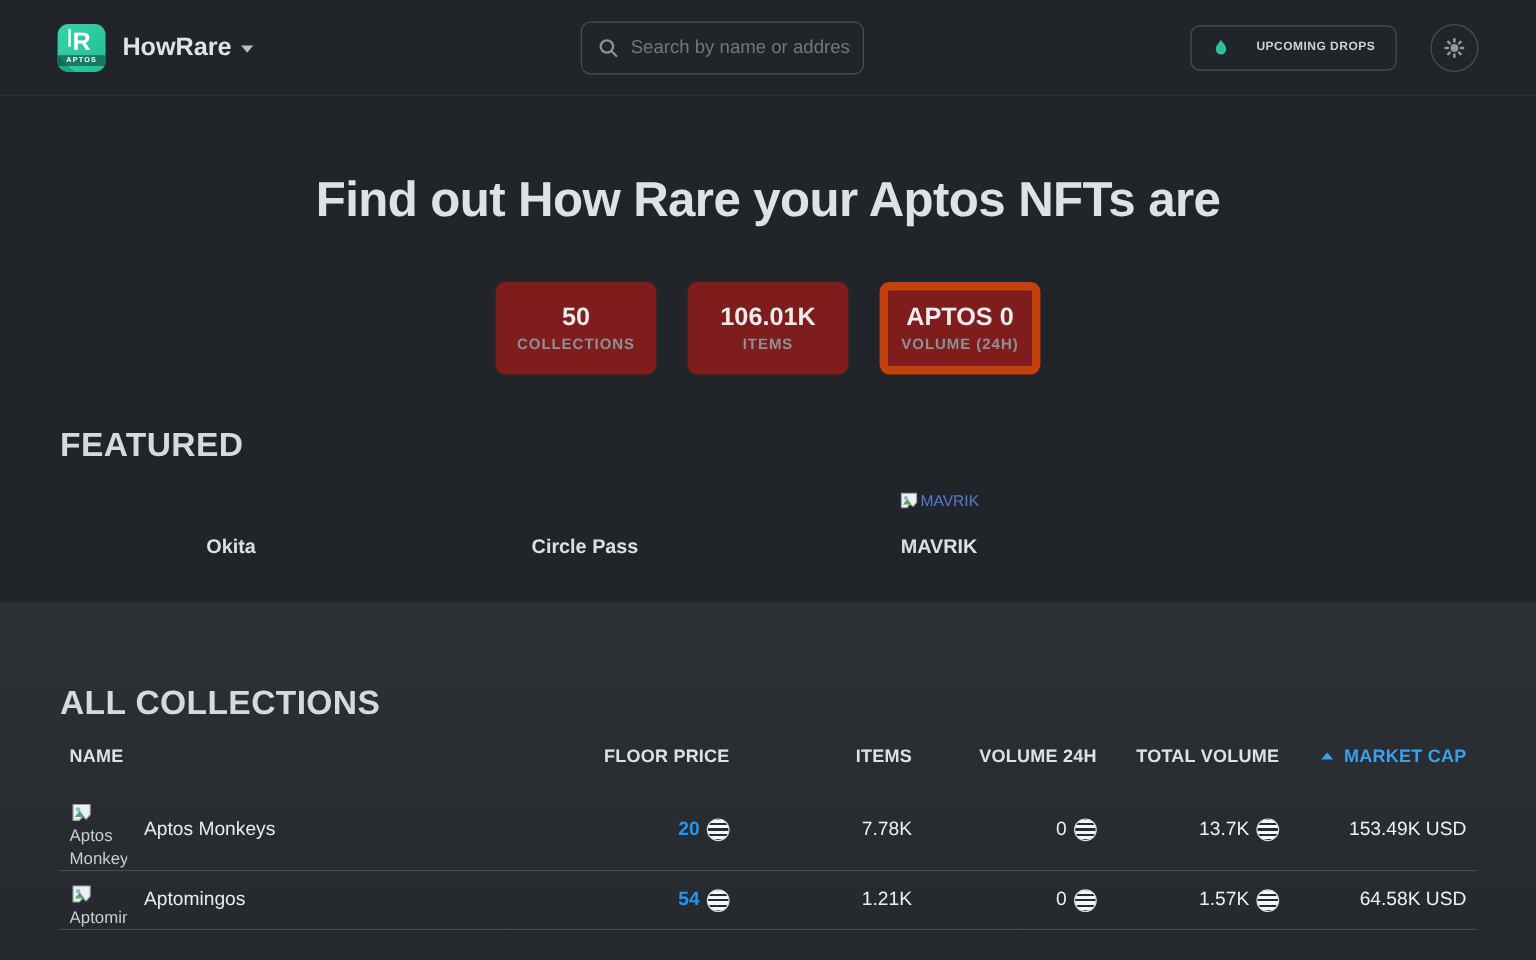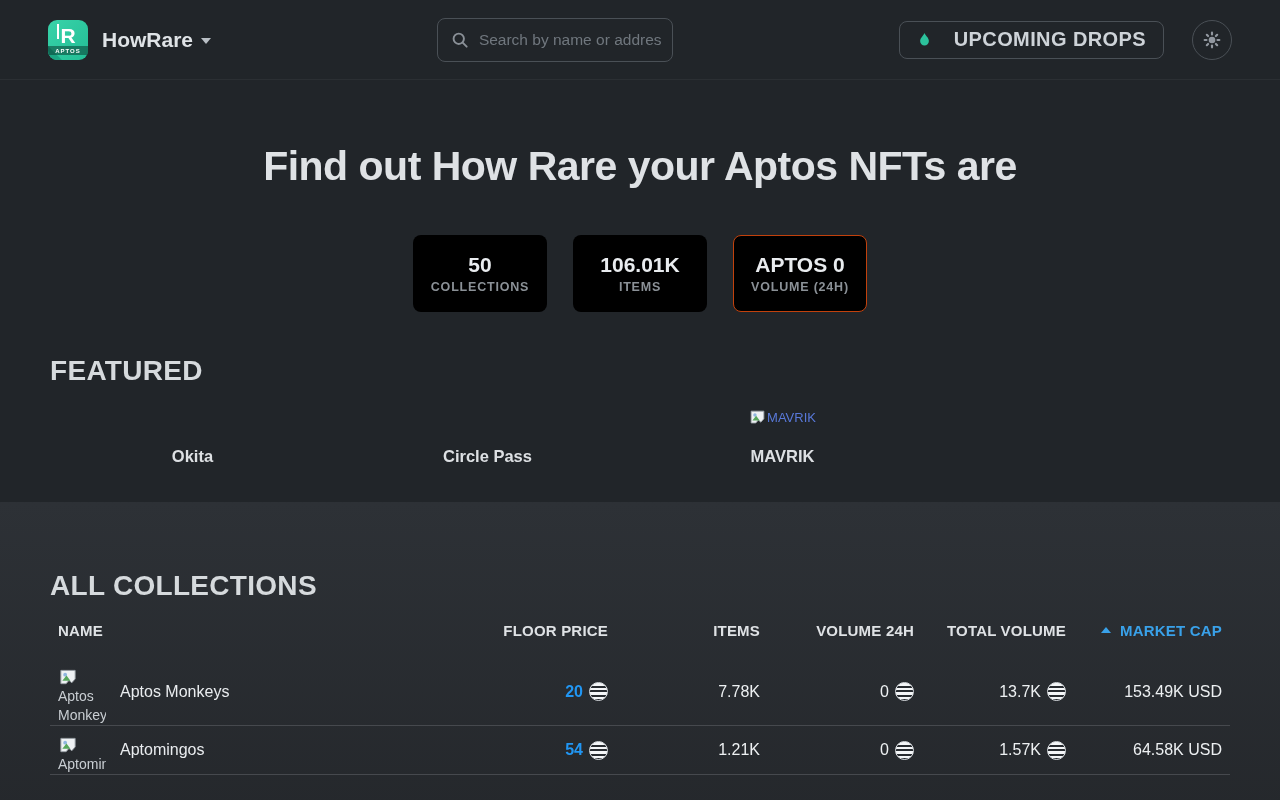--- a/index.html
+++ b/index.html
@@ -84,21 +84,21 @@
   .searchbox input::placeholder { color: #70777e; }
 
   .nav-right { display: flex; align-items: center; gap: 28px; }
   .drops-btn {
     display: flex; align-items: center; gap: 22px;
     height: 38px; padding: 0 17px;
     background: transparent;
     border: 1px solid #4a5056;
     border-radius: 8px;
     color: #ced3d8;
-    font-size: 20px; font-weight: 700; letter-spacing: 0.4px;
+    font-size: 10px; font-weight: 700; letter-spacing: 0.4px;
     font-family: "Liberation Sans", "DejaVu Sans", sans-serif;
     cursor: pointer;
   }
   .theme-btn {
     width: 40px; height: 40px;
     border-radius: 50%;
     background: transparent;
     border: 1px solid #4a5056;
     display: flex; align-items: center; justify-content: center;
     cursor: pointer;
@@ -115,27 +115,27 @@
     line-height: 46px;
   }
 
   
   .stats {
     margin-top: 46px;
     display: flex; justify-content: center; gap: 26px;
   }
   .stat-card {
     width: 134px; height: 77px;
-    background: #000000;
+    background: #7f1d1d;
     border-radius: 8px;
     display: flex; flex-direction: column;
     align-items: center; justify-content: center;
     gap: 3px;
   }
-  .stat-card.bordered { border: 1px solid #c2410c; }
+  .stat-card.bordered { border: 7px solid #c2410c; }
   .stat-value { font-size: 21px; font-weight: 700; color: #e9ecef; white-space: nowrap; }
   .stat-label { font-size: 12.5px; font-weight: 600; letter-spacing: 0.8px; color: #8b9197; white-space: nowrap; }
 
   
   .featured { padding: 0 50px; }
   .featured h2, .collections h2 {
     font-size: 28px; font-weight: 700;
     letter-spacing: 0.3px;
     color: #d6dadd;
   }

